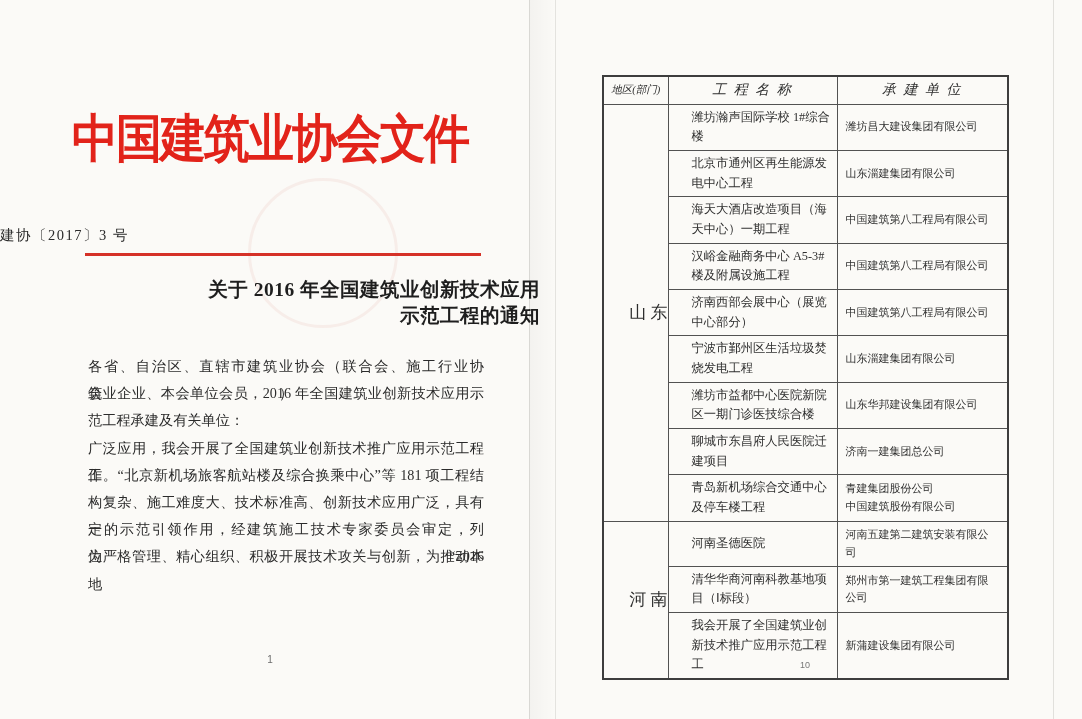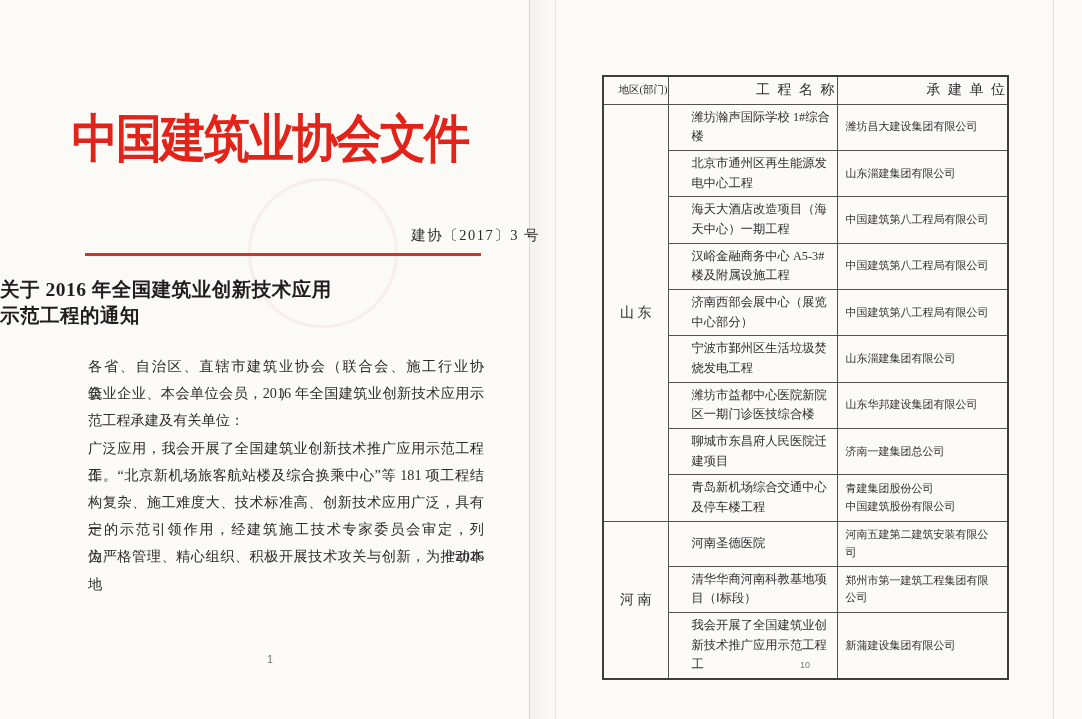--- a/index.html
+++ b/index.html
@@ -29,33 +29,33 @@
     text-align: center;
     font-family: "Liberation Sans", sans-serif;
     font-weight: bold;
     font-size: 46px;
     letter-spacing: -2px;
     transform: scaleY(1.12);
     transform-origin: top center;
   }
   .doc-number {
     position: absolute; left: 0; top: 226px; width: 540px;
-    text-align: right;
-    font-size: 14.5px; letter-spacing: 1.5px; color: #2a2a2a; padding-left: 44px;
+    text-align: left;
+    font-size: 14.5px; letter-spacing: 1.5px; color: #2a2a2a;
   }
   .red-rule {
     position: absolute; left: 85px; top: 253px; width: 396px; height: 3px;
   }
   .stamp-ghost {
     position: absolute; left: 248px; top: 178px; width: 150px; height: 150px;
     border: 3px solid rgba(214, 130, 120, 0.10); border-radius: 50%;
   }
   .doc-title {
     position: absolute; left: 0; top: 277px; width: 540px;
-    text-align: left;
+    text-align: right;
     font-weight: bold; font-size: 19.5px; line-height: 26px;
     letter-spacing: 0.5px; color: #1e1e1e;
   }
   .doc-body {
     position: absolute; left: 88px; top: 353px; width: 396px;
     font-size: 14.2px; line-height: 27.2px; color: #2b2b2b;
   }
   .body-line { height: 27.2px; white-space: nowrap; }
   .body-line.full { white-space: normal; text-align: justify; text-align-last: justify; }
   .page-num-left {
@@ -76,24 +76,24 @@
   .projects col.c-project { width: 169px; }
   .projects col.c-contractor { width: 171px; }
   .projects th, .projects td {
     border: 1px solid #525252;
     vertical-align: middle;
     font-weight: normal;
     color: #2f2f2f;
   }
   .projects thead tr { height: 28px; }
   .projects tbody tr { height: 45px; }
-  .hdr { text-align: right; font-weight: bold; color: #222; }
+  .hdr { text-align: center; font-weight: bold; color: #222; font-style: italic; }
   .hdr-region { font-size: 10.5px; letter-spacing: 0; }
   .hdr-wide { font-size: 14px; letter-spacing: 2px; }
-  td.region-cell { text-align: center; font-size: 14px; color: #2c2c2c; }
+  td.region-cell { text-align: right; font-size: 17px; color: #2c2c2c; }
   td.project-cell { font-size: 12.3px; line-height: 1.6; padding: 3px 2px 3px 23px; }
   td.contractor-cell { font-size: 11px; line-height: 1.6; padding: 3px 10px 3px 8px; white-space: pre-line; margin-left: 36px; }
   .page-num-right {
     position: absolute; left: 62px; top: 660px; width: 406px;
     text-align: center; font-size: 9px; color: #777;
     font-family: "Liberation Sans", sans-serif;
   }
 </style>
 </head>
 <body>

